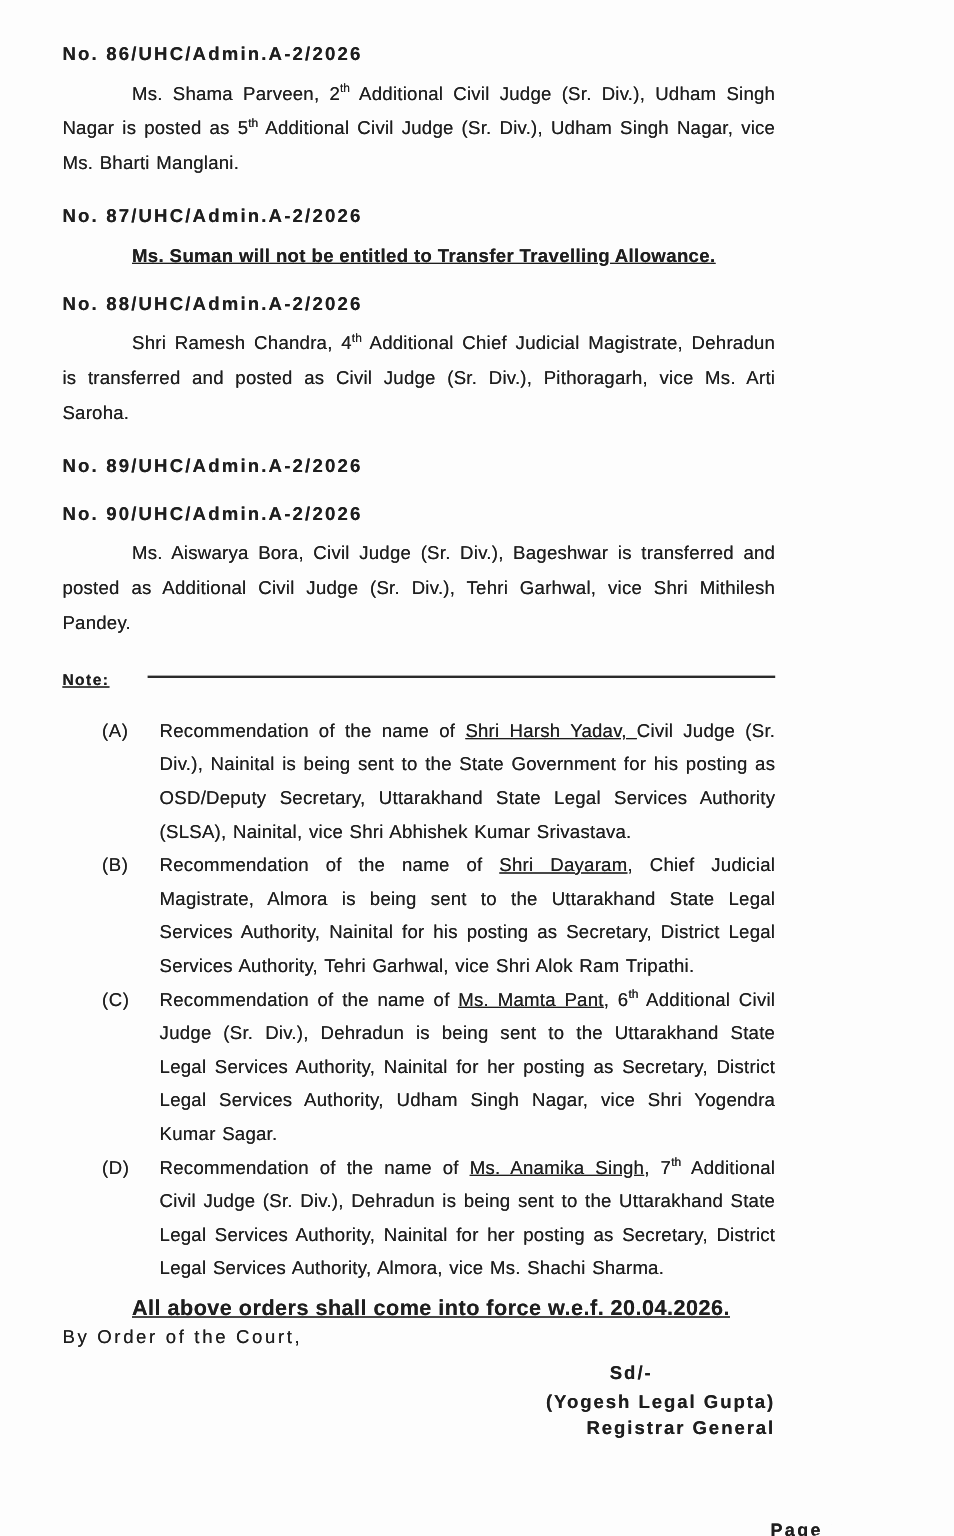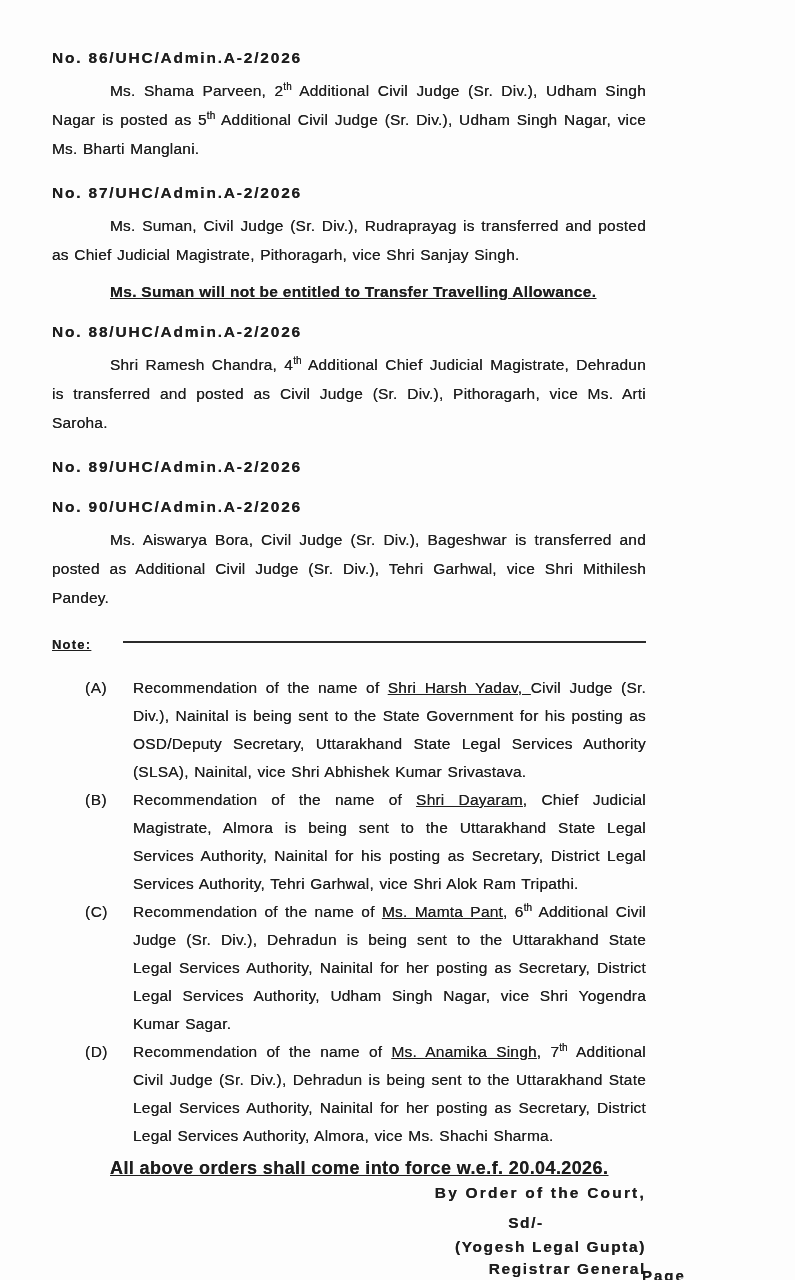--- a/index.html
+++ b/index.html
@@ -8,21 +8,21 @@
     width: 795px; height: 1280px;
     background: #fdfdfd;
     color: #1e1e1e;
     font-family: "Liberation Sans", "DejaVu Sans", sans-serif;
     overflow: hidden;
   }
   .page {
     position: relative;
     width: 696px; height: 1280px;
     overflow: hidden;
-    padding: 48px 50px 0 52px;
+    padding: 36px 50px 0 52px;
     text-shadow: 0 0 0.5px rgba(25,25,25,0.85);
     border-radius: 21px;
   }
   .order { margin-top: 20px; }
   .page > .order:first-child { margin-top: 0; }
   .order-heading {
     font-weight: 700;
     font-size: 15.5px;
     line-height: 20px;
     letter-spacing: 1.8px;
@@ -79,22 +79,21 @@
   .effective-line {
     margin: 8px 0 0 58px;
     font-size: 18px;
     line-height: 20px;
     font-weight: 700;
     text-decoration: underline;
     letter-spacing: 0.4px;
   }
   .by-order {
     margin-top: 2px;
-    text-align: right;
-    font-weight: 700;
+    font-weight: 400;
     font-size: 15.5px;
     letter-spacing: 2.2px;
     line-height: 26px;
   }
   .sig-block {
     width: 240px;
     margin-left: auto;
     margin-top: 4px;
     font-weight: 700;
     font-size: 15.5px;
@@ -119,21 +118,20 @@
 
 <div class="page">
 
   <section class="order">
     <div class="order-heading">No. 86/UHC/Admin.A-2/2026</div>
     <p class="order-body"><span>Ms. Shama Parveen, 2</span><sup>th</sup><span> Additional Civil Judge (Sr. Div.), Udham Singh Nagar is posted as 5</span><sup>th</sup><span> Additional Civil Judge (Sr. Div.), Udham Singh Nagar, vice Ms. Bharti Manglani.</span></p>
   </section>
 
   <section class="order">
     <div class="order-heading">No. 87/UHC/Admin.A-2/2026</div>
-    <p class="order-body"><span>Ms. Suman, Civil Judge (Sr. Div.), Rudraprayag is transferred and posted as Chief Judicial Magistrate, Pithoragarh, vice Shri Sanjay Singh.</span></p>
     <div class="order-note">Ms. Suman will not be entitled to Transfer Travelling Allowance.</div>
   </section>
 
   <section class="order">
     <div class="order-heading">No. 88/UHC/Admin.A-2/2026</div>
     <p class="order-body"><span>Shri Ramesh Chandra, 4</span><sup>th</sup><span> Additional Chief Judicial Magistrate, Dehradun is transferred and posted as Civil Judge (Sr. Div.), Pithoragarh, vice Ms. Arti Saroha.</span></p>
   </section>
 
   <section class="order">
     <div class="order-heading">No. 89/UHC/Admin.A-2/2026</div>

